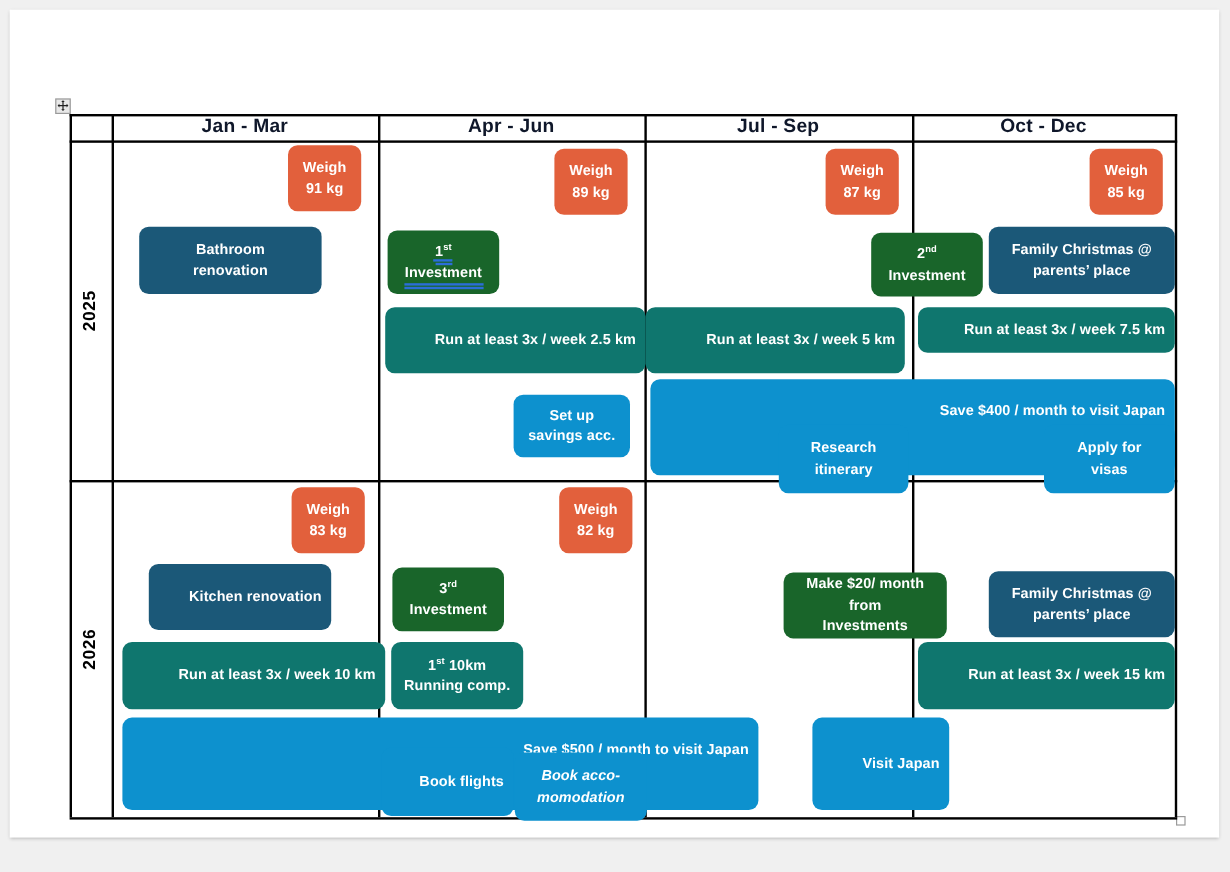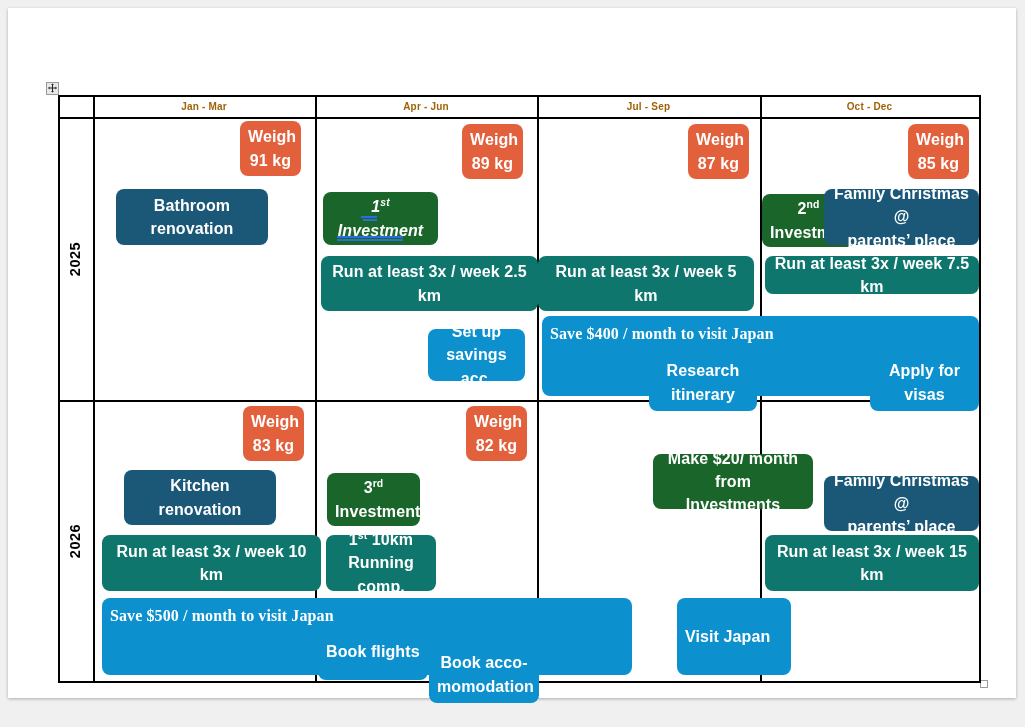--- a/index.html
+++ b/index.html
@@ -49,21 +49,21 @@
   }
   .gridline { position: absolute; background: #000; }
   .h { height: 1.5px; left: 0; width: 923px; }
   .v { width: 1.5px; top: 0; }
 
   
   .hdr {
     position: absolute;
     top: 0; height: 22px;
     display: flex; align-items: center; justify-content: center;
-    font-size: 10px; font-weight: bold; color: #a16207;
+    font-size: 16px; font-weight: bold; color: #0f172a;
     letter-spacing: .2px;
   }
 
   
   .yearlabel {
     position: absolute;
     left: 0; width: 35px;
     display: flex; align-items: center; justify-content: center;
     font-size: 14.5px; font-weight: bold; color: #000;
   }
@@ -73,39 +73,39 @@
     letter-spacing: .5px;
   }
 
   
   .box {
     position: absolute;
     border-radius: 8px;
     color: #ffffff;
     display: flex;
     align-items: center;
-    justify-content: flex-start;
+    justify-content: flex-end;
     text-align: center;
-    font-size: 16px;
+    font-size: 12px;
     font-weight: 600;
     line-height: 1.45;
     padding: 2px 8px;
     letter-spacing: .1px;
   }
   .box .lines { width: 100%; }
   .box .l { display: block; }
 
   .orange { background: #e2603c; }
   .teal   { background: #1b5878; }
   .dgreen { background: #19652a; }
   .lgreen { background: #0f766e; }
   .blue   { background: #0d91ce; }
 
   
-  .top-text { align-items: flex-start; padding-top: 6px; font-family: Liberation Serif, serif; }
+  .top-text { align-items: flex-start; padding-top: 18px; }
 
   sup { font-size: .65em; vertical-align: super; line-height: 0; }
 
   
   .squiggle { position: absolute; background: #2b6ed9; height: 1.5px; }
 </style>
 </head>
 <body>
 
 <div id="screen">
@@ -171,32 +171,32 @@
         </div>
       </div>
 
       <div class="box teal" style="left:58px; top:94px; width:152px; height:56px;">
         <div class="lines">
           <span class="l">Bathroom</span>
           <span class="l">renovation</span>
         </div>
       </div>
 
-      <div class="box dgreen" style="left:265px; top:97px; width:115px; height:53px;font-style:italic;">
+      <div class="box dgreen" style="left:265px; top:97px; width:93px; height:53px;">
         <div class="lines">
           <span class="l"><span>1</span><sup>st</sup></span>
           <span class="l">Investment</span>
         </div>
         <div class="squiggle" style="left:38px; top:24px; width:16px;"></div>
         <div class="squiggle" style="left:40px; top:27px; width:14px;"></div>
         <div class="squiggle" style="left:14px; top:44px; width:66px;"></div>
         <div class="squiggle" style="left:14px; top:47px; width:66px;"></div>
       </div>
 
-      <div class="box dgreen" style="left:668px; top:99px; width:93px; height:53px;margin-left:36px;">
+      <div class="box dgreen" style="left:668px; top:99px; width:93px; height:53px;">
         <div class="lines">
           <span class="l"><span>2</span><sup>nd</sup></span>
           <span class="l">Investment</span>
         </div>
       </div>
 
       <div class="box teal" style="left:766px; top:94px; width:155px; height:56px;">
         <div class="lines">
           <span class="l">Family Christmas @</span>
           <span class="l">parents’ place</span>
@@ -252,21 +252,21 @@
         <span>Kitchen renovation</span>
       </div>
 
       <div class="box dgreen" style="left:269px; top:378px; width:93px; height:53px;">
         <div class="lines">
           <span class="l"><span>3</span><sup>rd</sup></span>
           <span class="l">Investment</span>
         </div>
       </div>
 
-      <div class="box dgreen" style="left:595px; top:359px; width:160px; height:55px;">
+      <div class="box dgreen" style="left:595px; top:382px; width:136px; height:55px;">
         <div class="lines">
           <span class="l">Make $20/ month from</span>
           <span class="l">Investments</span>
         </div>
       </div>
 
       <div class="box teal" style="left:766px; top:381px; width:155px; height:55px;">
         <div class="lines">
           <span class="l">Family Christmas @</span>
           <span class="l">parents’ place</span>
@@ -285,21 +285,21 @@
       <div class="box lgreen" style="left:707px; top:440px; width:214px; height:56px;">
         <span>Run at least 3x / week 15 km</span>
       </div>
 
       <div class="box blue top-text" style="left:44px; top:503px; width:530px; height:77px;">
         <span>Save $500 / month to visit Japan</span>
       </div>
       <div class="box blue" style="left:260px; top:528px; width:110px; height:57px;">
         <span>Book flights</span>
       </div>
-      <div class="box blue" style="left:371px; top:551px; width:110px; height:57px;">
+      <div class="box blue" style="left:371px; top:532px; width:110px; height:57px;font-style:italic;">
         <div class="lines">
           <span class="l">Book acco-</span>
           <span class="l">momodation</span>
         </div>
       </div>
       <div class="box blue" style="left:583px; top:503px; width:114px; height:77px;margin-left:36px;">
         <span>Visit Japan</span>
       </div>
 
     </div>

